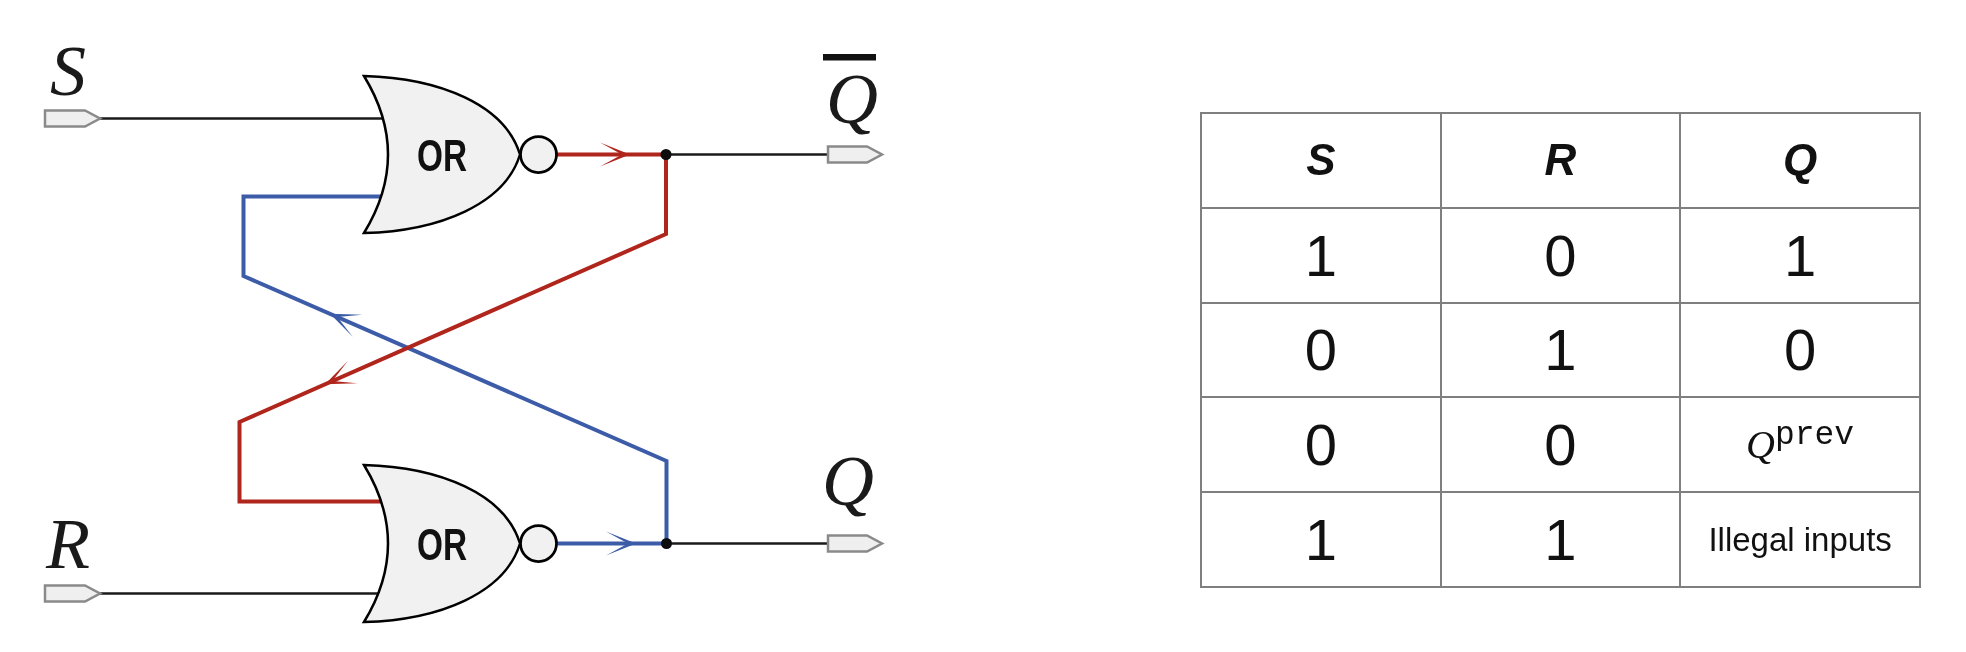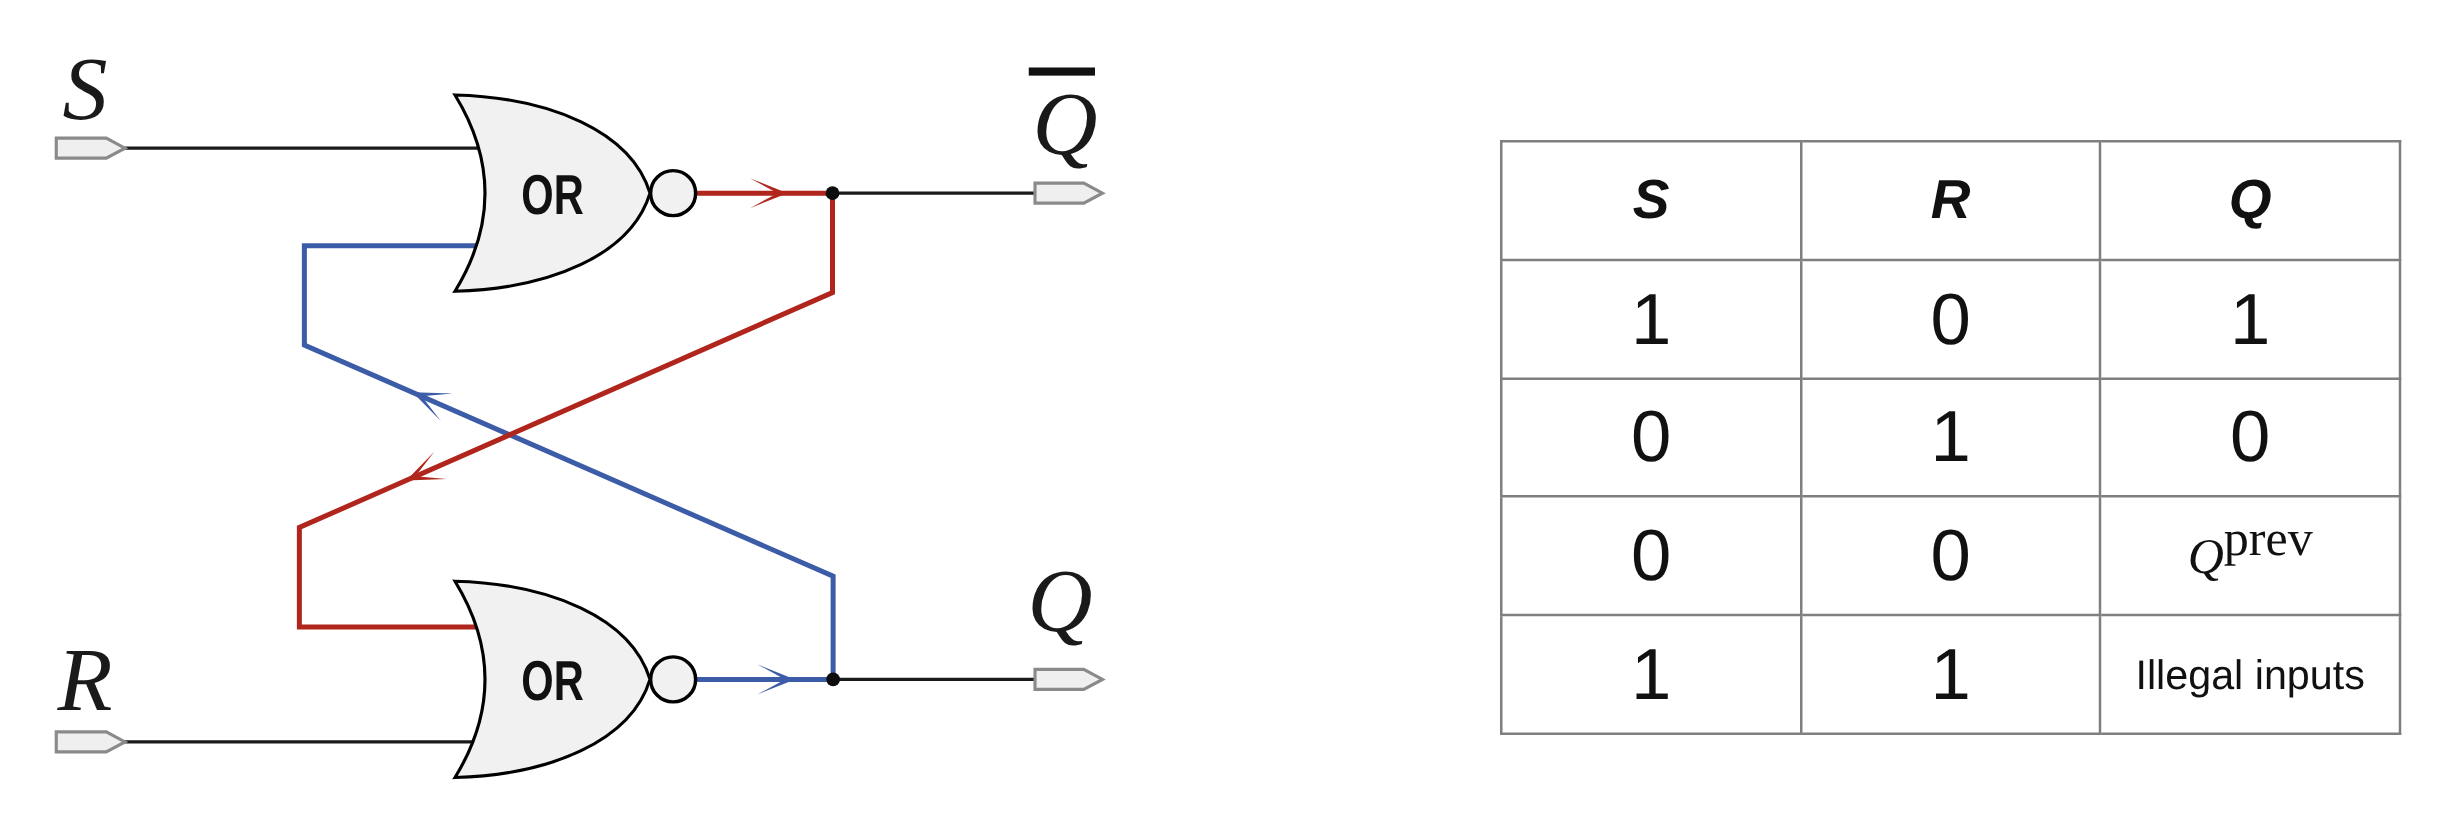--- a/index.html
+++ b/index.html
@@ -18,22 +18,22 @@
   table.truth { border-collapse:collapse; table-layout:fixed; width:719px; }
   table.truth th, table.truth td {
       border:2px solid #7f7f7f; background:#ffffff; text-align:center;
       vertical-align:middle; height:92.8px; padding:0; color:#111111; }
   table.truth th { font-style:italic; font-weight:700; font-size:44px;
       font-family:"Liberation Sans", sans-serif; }
   td.cell-digit { font-size:58px; font-family:"Liberation Sans", sans-serif; }
   td.cell-text  { font-size:33px; font-family:"Liberation Sans", sans-serif; }
   .qprev-base { font-family:"Liberation Serif", serif; font-style:italic;
                 font-size:40px; }
-  .qprev-sup  { font-family:Liberation Serif, serif; font-style:normal;
-                font-size:40px; position:relative; top:-14px; }
+  .qprev-sup  { font-family:Liberation Mono, monospace; font-style:normal;
+                font-size:33px; position:relative; top:-14px; }
 </style>
 </head>
 <body>
 
 <div class="stage">
 
   <svg class="circuit-svg" width="920" height="652" viewBox="0 0 920 652">
 
     <path d="M100,118.5 H384" stroke="#1a1a1a" stroke-width="2.5" fill="none"></path>
     <path d="M100,593.5 H384" stroke="#1a1a1a" stroke-width="2.5" fill="none"></path>

